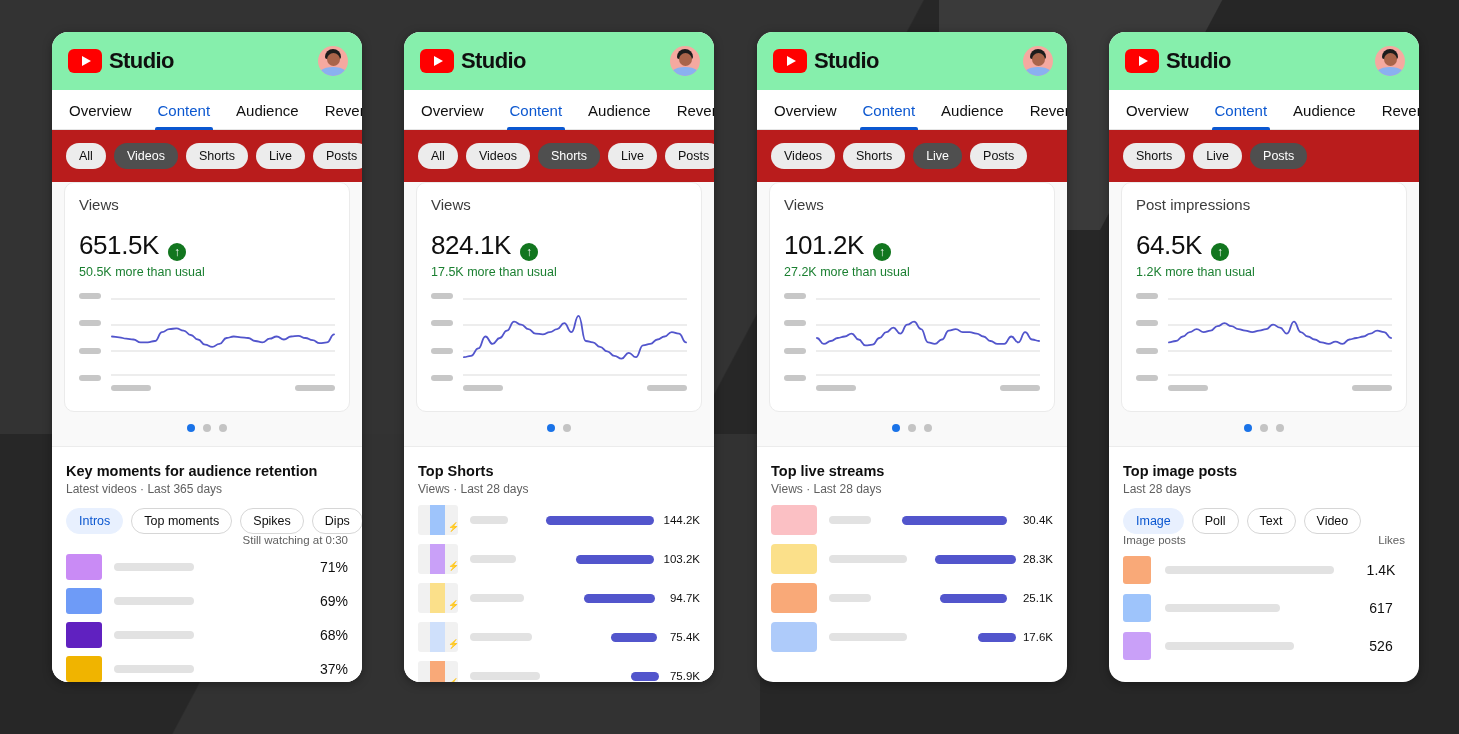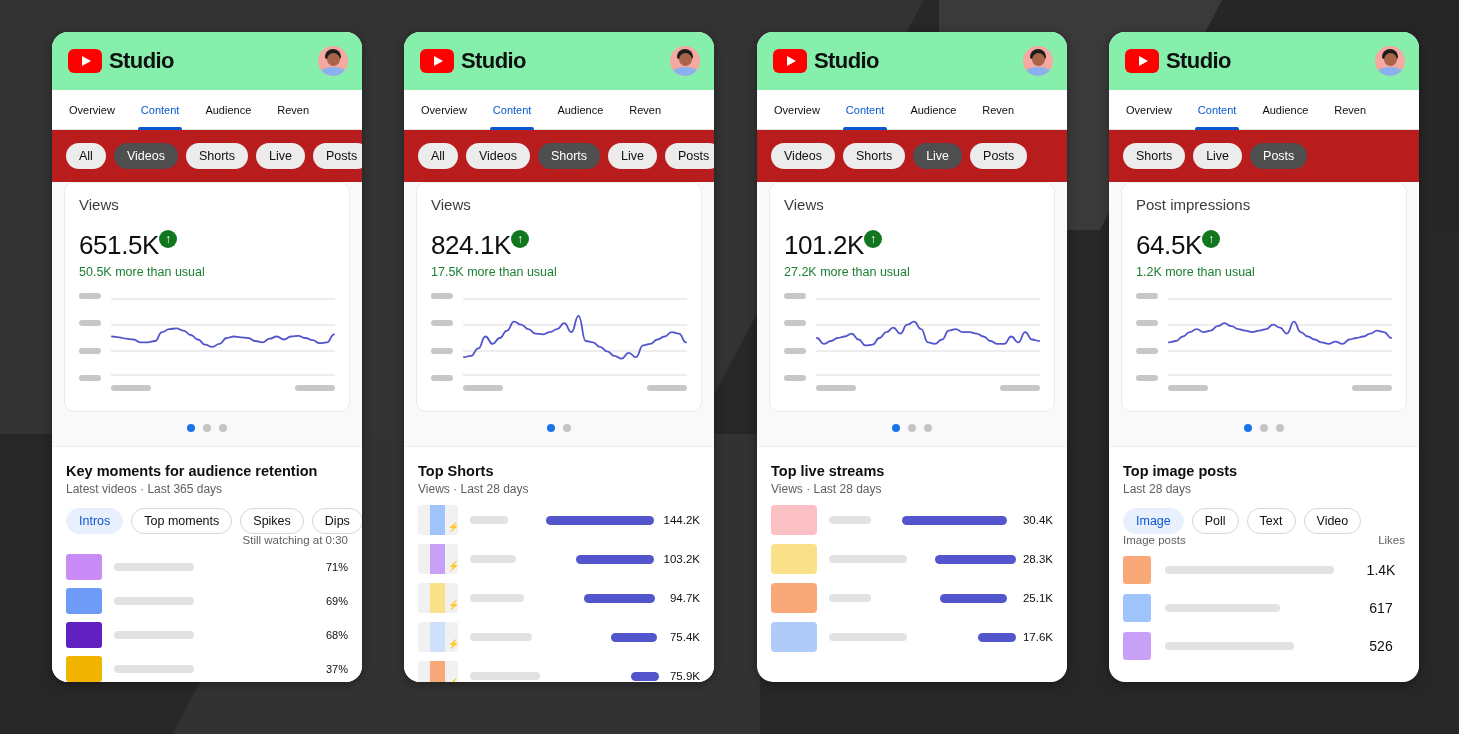--- a/index.html
+++ b/index.html
@@ -103,21 +103,21 @@
   
   .ph-tabs {
     display: flex;
     border-bottom: 1px solid #e5e5e5;
     background: #fff;
     padding-left: 4px;
     height: 40px;
     white-space: nowrap;
   }
   .ph-tab {
-    font-size: 11px;
+    font-size: 15px;
     color: #0f0f0f;
     padding: 0 13px;
     height: 40px;
     display: flex; align-items: center;
     position: relative;
     flex: none;
   }
   .ph-tab.active { color: #0b57d0; }
   .ph-tab.active::after {
     content: "";
@@ -150,21 +150,21 @@
   .card-area { background: #f9f9f9; padding: 0 12px 0 12px; }
   .metric-card {
     background: #fff;
     border: 1px solid #ebebeb;
     border-radius: 10px;
     padding: 13px 14px 12px 14px;
   }
   .metric-title {
     font-size: 15px; color: #3c3c3c; margin-bottom: 17px;
   }
-  .metric-row { display: flex; align-items: flex-start; }
+  .metric-row { display: flex; align-items: flex-end; gap: 9px; }
   .metric-value {
     font-size: 26px; color: #0f0f0f; letter-spacing: -0.4px;
   }
   .up-badge {
     width: 18px; height: 18px; border-radius: 50%;
     background: #12761f;
     display: flex; align-items: center; justify-content: center;
     color: #fff; font-size: 12px; line-height: 1;
     flex: none;
   }
@@ -230,21 +230,21 @@
   }
   .col-head.right-only { justify-content: flex-end; }
 
   
   .ret-row {
     display: flex; align-items: center; gap: 12px;
     margin-top: 8px;
   }
   .ret-thumb { width: 36px; height: 26px; border-radius: 3px; flex: none; }
   .ret-bar { height: 8px; background: #e2e2e2; border-radius: 4px; width: 80px; }
-  .ret-pct { margin-left: auto; font-size: 11px; color: #0f0f0f; }
+  .ret-pct { margin-left: auto; font-size: 14px; color: #0f0f0f; }
 
   
   .tl-row {
     display: flex; align-items: center;
     margin-top: 9px;
   }
   .tl-thumb-short {
     width: 40px; height: 30px; border-radius: 3px; flex: none;
     background: #f1f1f1; position: relative; overflow: hidden;
   }

